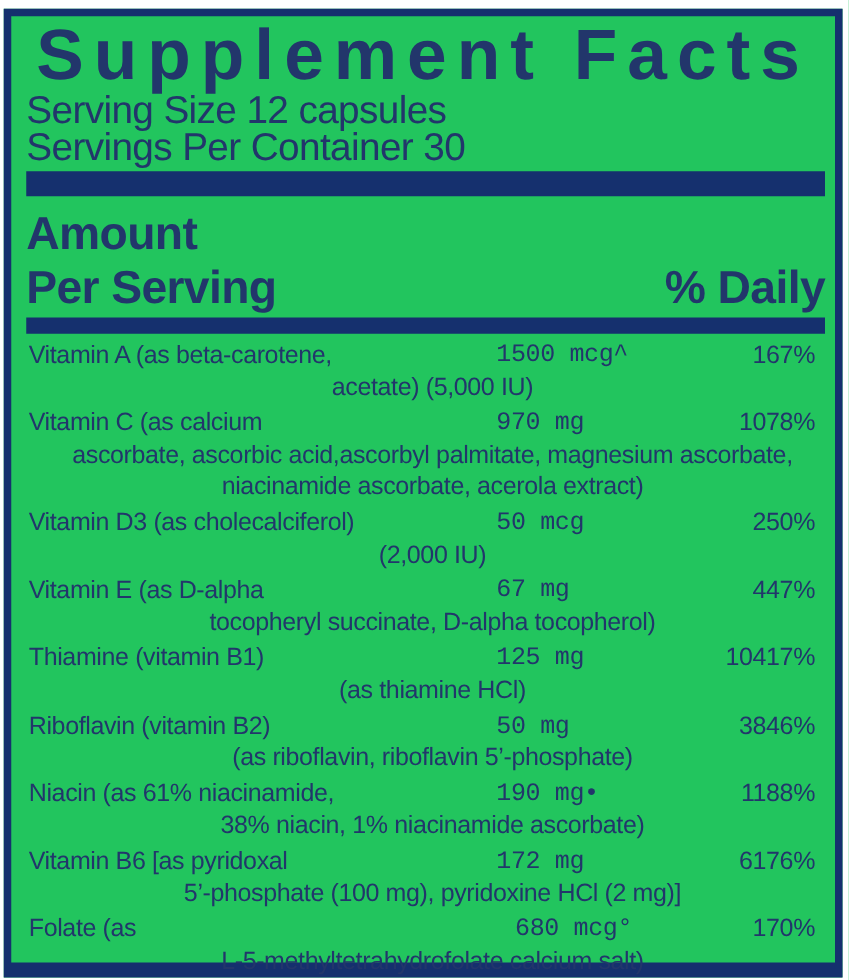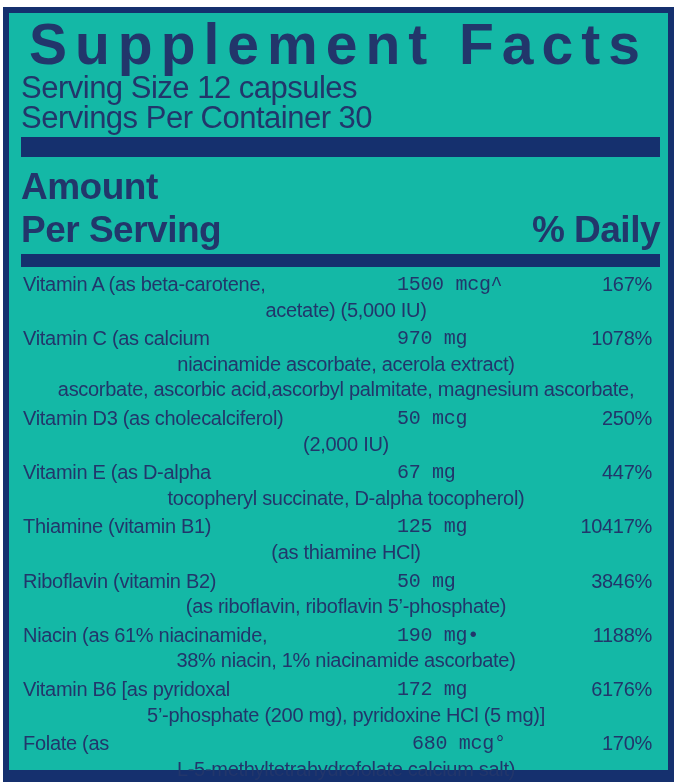--- a/index.html
+++ b/index.html
@@ -9,21 +9,21 @@
   html,body{margin:0;padding:0;}
   body{
     width:679px;height:784px;position:relative;background:#ffffff;
     font-family:"Liberation Sans", sans-serif;color:var(--txt);
     overflow:hidden;
   }
   .label{
     position:absolute;left:3px;top:7px;right:5px;bottom:2px;
     border:6px solid var(--bar);
     border-bottom:12px solid var(--bar);
-    box-sizing:border-box;background:#14b8a6;
+    box-sizing:border-box;background:#22c55e;
   }
   .content{padding:0 8px 0 12px;}
   .title{
     font-size:57px;font-weight:bold;letter-spacing:8px;line-height:54px;
     margin:4px 0 0 8px;white-space:nowrap;
   }
   .serving-info{
     font-size:31px;font-weight:normal;line-height:30px;letter-spacing:-0.5px;
     margin-top:2px;
   }
@@ -75,22 +75,22 @@
 
     <div class="thick-bar bar2"></div>
 
     <div class="rows">
         <div class="row">
           <div class="line-first"><span>Vitamin A (as beta-carotene,</span><span class="nutrient-amount">1500 mcg^</span><span class="nutrient-dv">167%</span></div>
           <div class="cont-line">acetate) (5,000 IU)</div>
         </div>
         <div class="row">
           <div class="line-first"><span>Vitamin C (as calcium</span><span class="nutrient-amount">970 mg</span><span class="nutrient-dv">1078%</span></div>
+          <div class="cont-line">ascorbate, ascorbic acid,ascorbyl palmitate, magnesium ascorbate,</div>
           <div class="cont-line">niacinamide ascorbate, acerola extract)</div>
-          <div class="cont-line">ascorbate, ascorbic acid,ascorbyl palmitate, magnesium ascorbate,</div>
         </div>
         <div class="row">
           <div class="line-first"><span>Vitamin D3 (as cholecalciferol)</span><span class="nutrient-amount">50 mcg</span><span class="nutrient-dv">250%</span></div>
           <div class="cont-line">(2,000 IU)</div>
         </div>
         <div class="row">
           <div class="line-first"><span>Vitamin E (as D-alpha</span><span class="nutrient-amount">67 mg</span><span class="nutrient-dv">447%</span></div>
           <div class="cont-line">tocopheryl succinate, D-alpha tocopherol)</div>
         </div>
         <div class="row">
@@ -100,21 +100,21 @@
         <div class="row">
           <div class="line-first"><span>Riboflavin (vitamin B2)</span><span class="nutrient-amount">50 mg</span><span class="nutrient-dv">3846%</span></div>
           <div class="cont-line">(as riboflavin, riboflavin 5’-phosphate)</div>
         </div>
         <div class="row">
           <div class="line-first"><span>Niacin (as 61% niacinamide,</span><span class="nutrient-amount">190 mg•</span><span class="nutrient-dv">1188%</span></div>
           <div class="cont-line">38% niacin, 1% niacinamide ascorbate)</div>
         </div>
         <div class="row">
           <div class="line-first"><span>Vitamin B6 [as pyridoxal</span><span class="nutrient-amount">172 mg</span><span class="nutrient-dv">6176%</span></div>
-          <div class="cont-line">5’-phosphate (200 mg), pyridoxine HCl (5 mg)]</div>
+          <div class="cont-line">5’-phosphate (100 mg), pyridoxine HCl (2 mg)]</div>
         </div>
         <div class="row">
           <div class="line-first"><span>Folate (as</span><span class="nutrient-amount shifted">680 mcg°</span><span class="nutrient-dv">170%</span></div>
           <div class="cont-line">L-5-methyltetrahydrofolate calcium salt)</div>
         </div>
       </div>
 
   </div>
 </div>
 

